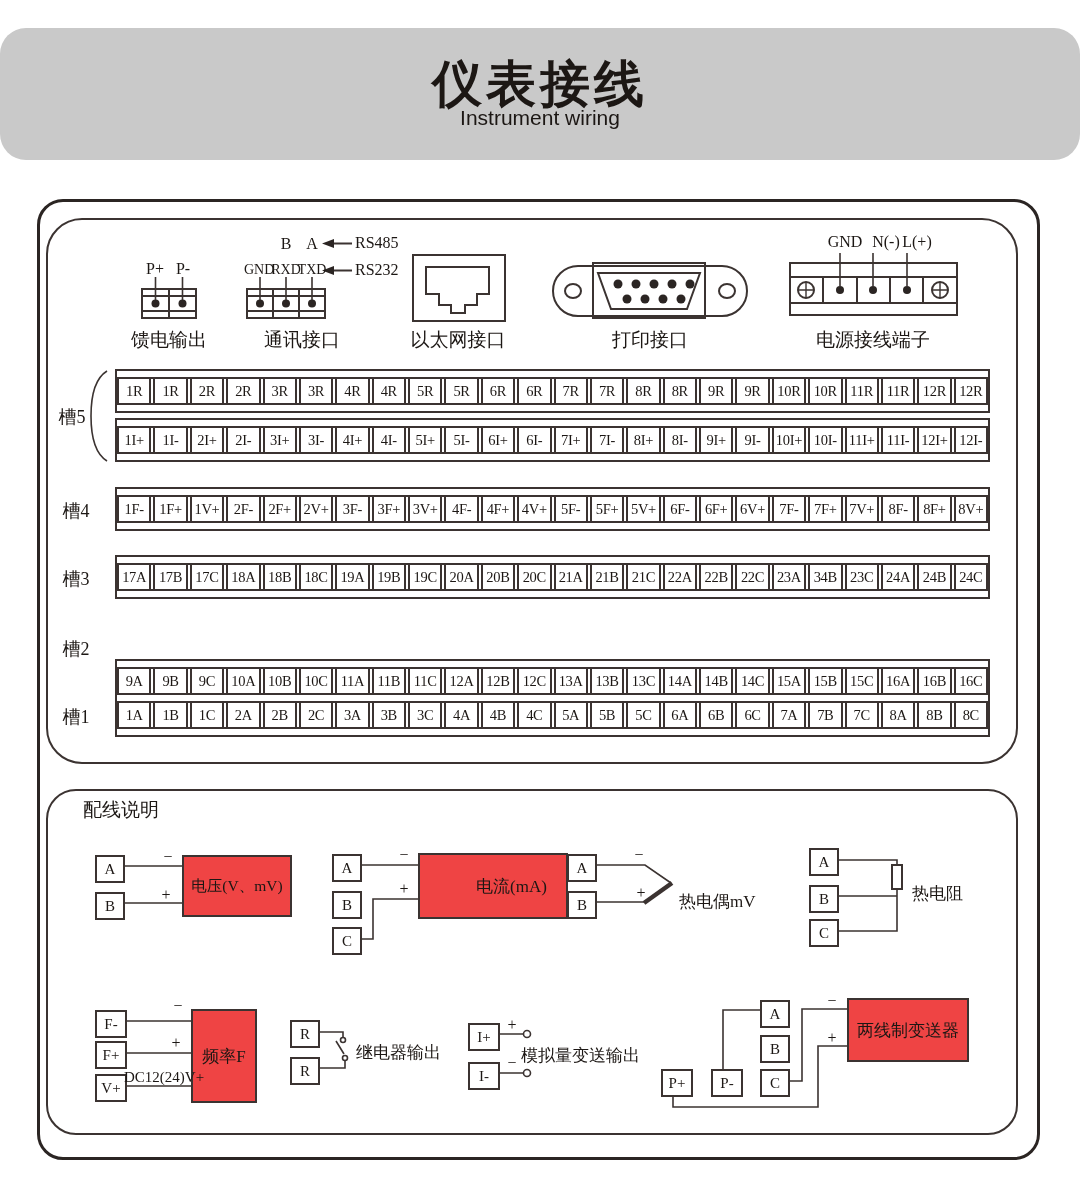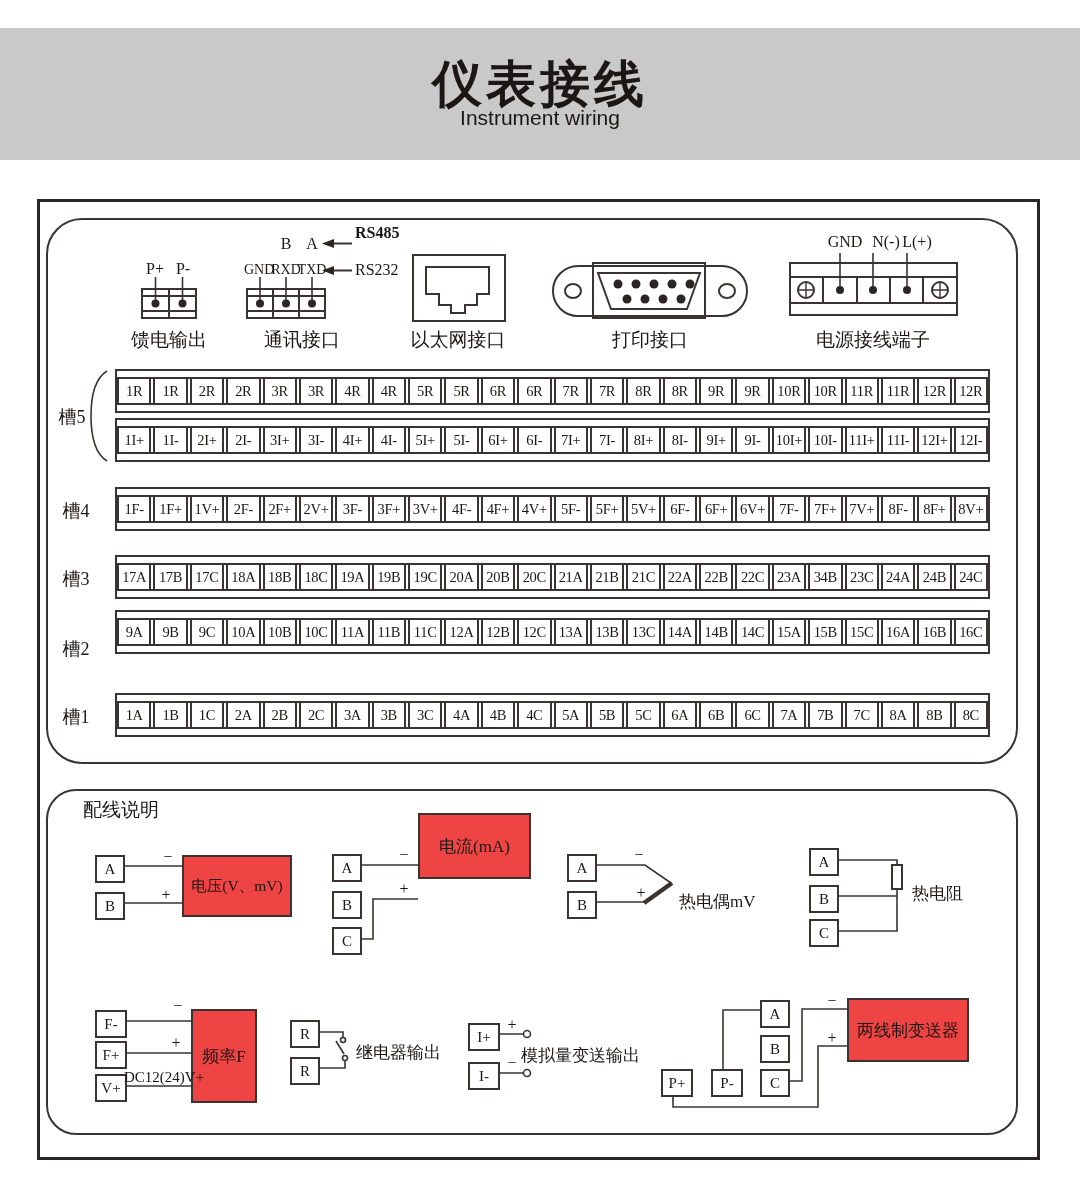--- a/index.html
+++ b/index.html
@@ -1,17 +1,17 @@
 <!DOCTYPE html>
 <html><head>
 <meta charset="utf-8">
 <style>
   html,body{margin:0;padding:0;background:#fff;}
   body{width:1080px;height:1180px;position:relative;font-family:"Liberation Serif","DejaVu Serif",serif;color:#1c1714;}
-  .d{position:absolute;box-sizing:border-box;}
+  .d{position:absolute;box-sizing:border-box;border-radius:26px;}
   .hdr{left:0;top:28px;width:1080px;height:132px;background:#c9c9c9;display:flex;flex-direction:column;align-items:center;justify-content:center;}
   .hdr .t1{font-family:"Liberation Sans","DejaVu Sans",sans-serif;font-weight:bold;font-size:50px;letter-spacing:4px;line-height:1.05;}
   .hdr .t2{font-family:"Liberation Sans","DejaVu Sans",sans-serif;font-size:21px;margin-top:-4px;}
   .outer{left:37px;top:199px;width:1003px;height:961px;border:3px solid #2b2523;}
   .panel{border:2px solid #3b3331;background:transparent;}
   .p-top{left:46px;top:218px;width:972px;height:546px;border-radius:36px;}
   .p-bot{left:46px;top:789px;width:972px;height:346px;border-radius:30px;}
   svg.draw{position:absolute;left:0;top:0;z-index:1;}
   .lab{position:absolute;z-index:2;text-align:center;white-space:nowrap;}
   .cap{font-size:19px;}
@@ -131,21 +131,21 @@
 
 <div class="lab pin" style="left:142px;top:260px;width:26px;">P+</div>
 <div class="lab pin" style="left:170px;top:260px;width:26px;">P-</div>
 <div class="lab cap" style="left:99px;top:327px;width:140px;">馈电输出</div>
 
 <div class="lab pin-s" style="left:244px;top:262px;width:30px;">GND</div>
 <div class="lab pin-s" style="left:271px;top:262px;width:30px;">RXD</div>
 <div class="lab pin-s" style="left:297px;top:262px;width:30px;">TXD</div>
 <div class="lab pin" style="left:279px;top:235px;width:14px;">B</div>
 <div class="lab pin" style="left:305px;top:235px;width:14px;">A</div>
-<div class="lab pin" style="left:355px;top:224px;font-weight:bold;">RS485</div>
+<div class="lab pin" style="left:355px;top:234px;">RS485</div>
 <div class="lab pin" style="left:355px;top:261px;">RS232</div>
 <div class="lab cap" style="left:232px;top:327px;width:140px;">通讯接口</div>
 
 <div class="lab cap" style="left:383px;top:327px;width:150px;">以太网接口</div>
 <div class="lab cap" style="left:580px;top:327px;width:140px;">打印接口</div>
 
 <div class="lab pin" style="left:825px;top:233px;width:40px;">GND</div>
 <div class="lab pin" style="left:866px;top:233px;width:40px;">N(-)</div>
 <div class="lab pin" style="left:897px;top:233px;width:40px;">L(+)</div>
 <div class="lab cap" style="left:793px;top:327px;width:160px;text-align:center;">电源接线端子</div>
@@ -269,21 +269,21 @@
       <div class="cell">22C</div>
       <div class="cell">23A</div>
       <div class="cell">34B</div>
       <div class="cell">23C</div>
       <div class="cell">24A</div>
       <div class="cell">24B</div>
       <div class="cell">24C</div>
     </div>
   <div class="bar-b"></div>
 </div>
-<div class="strip" style="top:610px;font-family:Liberation Serif, serif;">
+<div class="strip" style="top:659px;font-family:Liberation Serif, serif;">
   <div class="bar-t"></div>
   <div class="cells">
       <div class="cell">9A</div>
       <div class="cell">9B</div>
       <div class="cell">9C</div>
       <div class="cell">10A</div>
       <div class="cell">10B</div>
       <div class="cell">10C</div>
       <div class="cell">11A</div>
       <div class="cell">11B</div>
@@ -341,21 +341,21 @@
 
 <div class="tbox" style="left:95px;top:855px;">A</div>
 <div class="tbox" style="left:95px;top:892px;">B</div>
 <div class="bigbox" style="left:182px;top:855px;width:106px;height:58px;font-size:15.5px;">电压(V、mV)</div>
 <div class="lab pol" style="left:160px;top:848px;">−</div>
 <div class="lab pol" style="left:158px;top:886px;">+</div>
 
 <div class="tbox" style="left:332px;top:854px;">A</div>
 <div class="tbox" style="left:332px;top:891px;">B</div>
 <div class="tbox" style="left:332px;top:927px;">C</div>
-<div class="bigbox" style="left:418px;top:813px;width:109px;height:62px;font-size:17px;">电流(mA)</div>
+<div class="bigbox" style="left:418px;top:853px;width:109px;height:62px;font-size:17px;padding-left:37px;">电流(mA)</div>
 <div class="lab pol" style="left:396px;top:846px;">−</div>
 <div class="lab pol" style="left:396px;top:880px;">+</div>
 
 <div class="tbox" style="left:567px;top:854px;">A</div>
 <div class="tbox" style="left:567px;top:891px;">B</div>
 <div class="lab pol" style="left:631px;top:846px;">−</div>
 <div class="lab pol" style="left:633px;top:884px;">+</div>
 <div class="dlab" style="left:679px;top:890px;">热电偶mV</div>
 
 <div class="tbox" style="left:809px;top:848px;">A</div>

